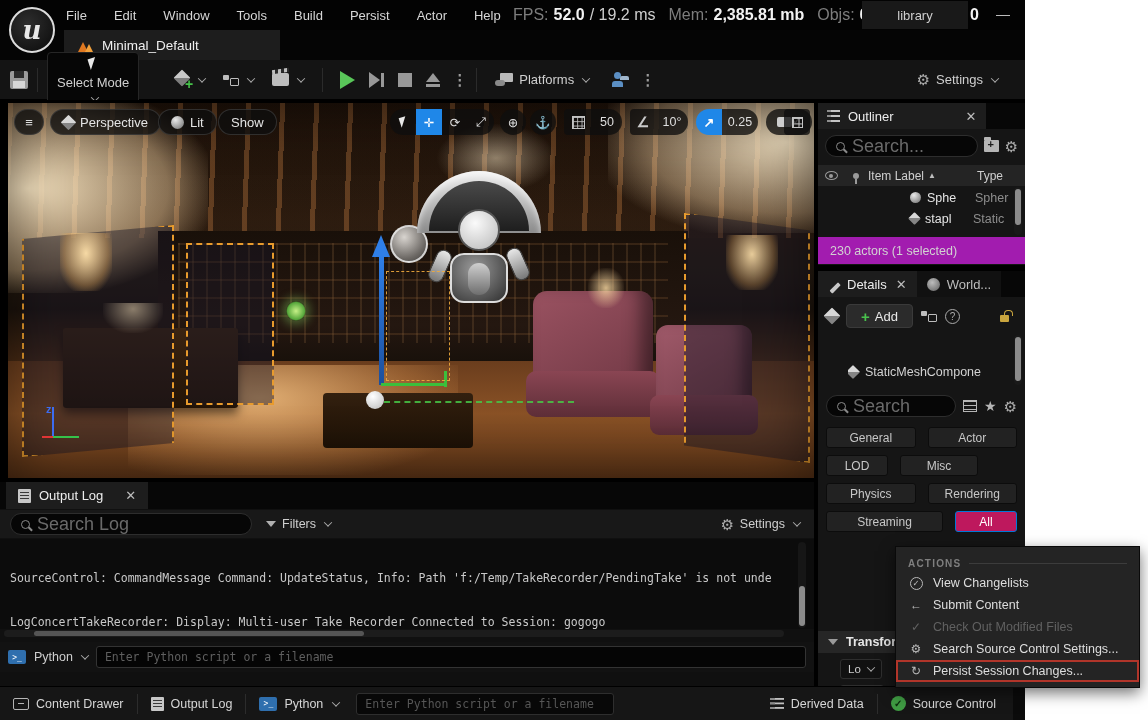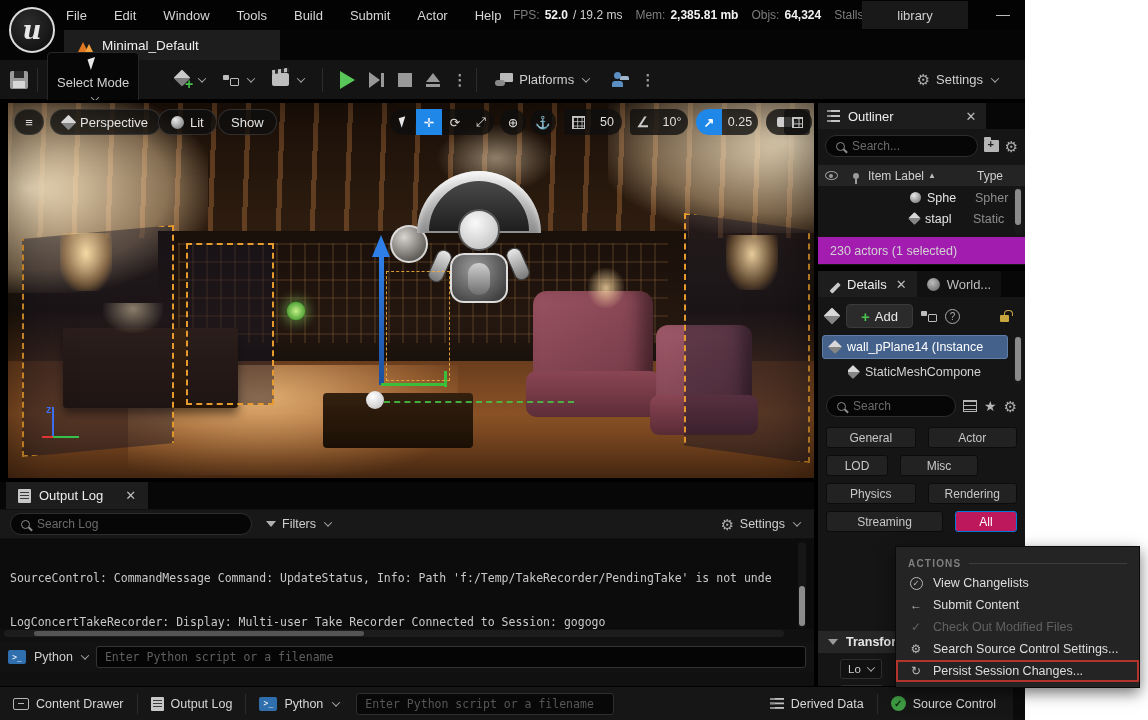--- a/index.html
+++ b/index.html
@@ -9,21 +9,21 @@
   .ue-window { position:absolute; left:0; top:0; width:1025px; height:720px; background:#0b0b0b; }
 
   
   .titlebar { position:absolute; left:0; top:0; width:1025px; height:30px; background:#030303; }
   .ue-logo { position:absolute; left:9px; top:7px; width:46px; height:46px; border-radius:50%;
     border:2px solid #dcdcdc; background:radial-gradient(circle at 40% 35%, #2e2e2e, #0a0a0a);
     color:#e8e8e8; display:flex; align-items:center; justify-content:center;
     font-family:"DejaVu Serif", serif; font-style:italic; font-weight:bold; font-size:26px; z-index:5; }
   .menus { position:absolute; left:66px; top:0; height:30px; display:flex; align-items:center; gap:27px; }
   .menu-item { color:#d6d6d6; font-size:13px; cursor:default; }
-  .statcluster { position:absolute; left:513px; top:0; height:30px; display:flex; align-items:center; gap:5px; font-size:12px; }
+  .statcluster { position:absolute; left:513px; top:0; height:30px; display:flex; align-items:center; gap:5px; font-size:16px; }
   .stat-label { color:#7d7d7d; }
   .stat-value { color:#f2f2f2; font-weight:bold; }
   .proj-btn { position:absolute; left:862px; top:1px; width:106px; height:28px; background:#191919;
     color:#cfcfcf; font-size:13px; display:flex; align-items:center; justify-content:center; }
   .min-btn { position:absolute; left:988px; top:0px; width:30px; height:28px; color:#bbb;
     display:flex; align-items:center; justify-content:center; font-size:14px; }
 
   
   .tabstrip { position:absolute; left:0; top:30px; width:1025px; height:30px; background:#050505; }
   .level-tab { position:absolute; left:64px; top:0; width:216px; height:30px; background:#1d1d1d;
@@ -116,21 +116,21 @@
   .panel-tab { position:absolute; left:6px; top:0; height:27px; background:#1d1d1d; display:flex;
     align-items:center; gap:8px; padding:0 12px; color:#ececec; font-size:13px; }
   .tab-close { color:#bdbdbd; font-size:13px; margin-left:14px; }
   .log-icon { width:13px; height:14px; background:#c7c7c7; border-radius:1px; position:relative; }
   .log-icon::before { content:""; position:absolute; left:2px; top:3px; width:9px; height:1.5px;
     background:#3a3a3a; box-shadow:0 3px 0 #3a3a3a, 0 6px 0 #3a3a3a; }
   .outlog-toolbar { position:absolute; left:0; top:28px; width:100%; height:28px; background:#181818;
     display:flex; align-items:center; }
   .search-pill { height:22px; background:#060606; border:1px solid #2d2d2d; border-radius:11px;
     display:flex; align-items:center; gap:7px; padding:0 10px; }
-  .search-pill input { background:transparent; border:none; outline:none; color:#0f766e; font-size:12px; width:100%; }
+  .search-pill input { background:transparent; border:none; outline:none; color:#0f766e; font-size:18px; width:100%; }
   .search-pill input::placeholder { color:#6a6a6a; }
   .mag { width:9px; height:9px; border:1.6px solid #8a8a8a; border-radius:50%; position:relative; flex:none; }
   .mag::after { content:""; position:absolute; width:5px; height:1.6px; background:#8a8a8a;
     transform:rotate(45deg); right:-4px; bottom:-2px; }
   .funnel { width:0; height:0; border-left:5px solid transparent; border-right:5px solid transparent;
     border-top:6px solid #b0b0b0; position:relative; }
   .tb-text { color:#cfcfcf; font-size:12.5px; display:flex; align-items:center; gap:6px; }
   .log-area { position:absolute; left:0; top:57px; width:100%; height:90px; background:#0c0c0c;
     font-family:"DejaVu Sans Mono", monospace; font-size:11.5px; line-height:14.6px; color:#c9c9c9;
     padding:3px 0 0 10px; overflow:hidden; white-space:pre; }
@@ -269,21 +269,21 @@
 <div class="ue-window">
 
   <div class="titlebar">
     <div class="ue-logo">u</div>
     <div class="menus">
       <span class="menu-item">File</span>
       <span class="menu-item">Edit</span>
       <span class="menu-item">Window</span>
       <span class="menu-item">Tools</span>
       <span class="menu-item">Build</span>
-      <span class="menu-item">Submit</span>
+      <span class="menu-item">Persist</span>
       <span class="menu-item">Actor</span>
       <span class="menu-item">Help</span>
     </div>
     <div class="statcluster">
       <span class="stat-label">FPS:</span>
       <span class="stat-value">52.0</span>
       <span class="stat-value" style="font-weight:normal;color:#cfcfcf">/ 19.2 ms</span>
       <span class="stat-label" style="margin-left:8px">Mem:</span>
       <span class="stat-value">2,385.81 mb</span>
       <span class="stat-label" style="margin-left:8px">Objs:</span>
@@ -591,24 +591,20 @@
           <span class="cube-ic" style="width:12px;height:12px;"></span>
           <div class="add-btn">
             <span class="plus-green">+</span>
             <span>Add</span>
           </div>
           <span class="bp-icon"></span>
           <span class="q-ic">?</span>
           <span class="lock-ic" style="margin-left:auto;margin-right:8px;"></span>
         </div>
         <div class="dt-tree">
-          <div class="tree-row-sel">
-            <span class="cube-ic" style="width:10px;height:10px;flex:none;"></span>
-            <span>wall_pPlane14 (Instance</span>
-          </div>
           <div class="tree-row-child">
             <span class="cube-ic" style="width:10px;height:10px;flex:none;"></span>
             <span>StaticMeshCompone</span>
           </div>
           <div class="vscroll-dt">
             <div class="thumb"></div>
           </div>
         </div>
         <div class="dt-search-row">
           <div class="search-pill" style="flex:1">

